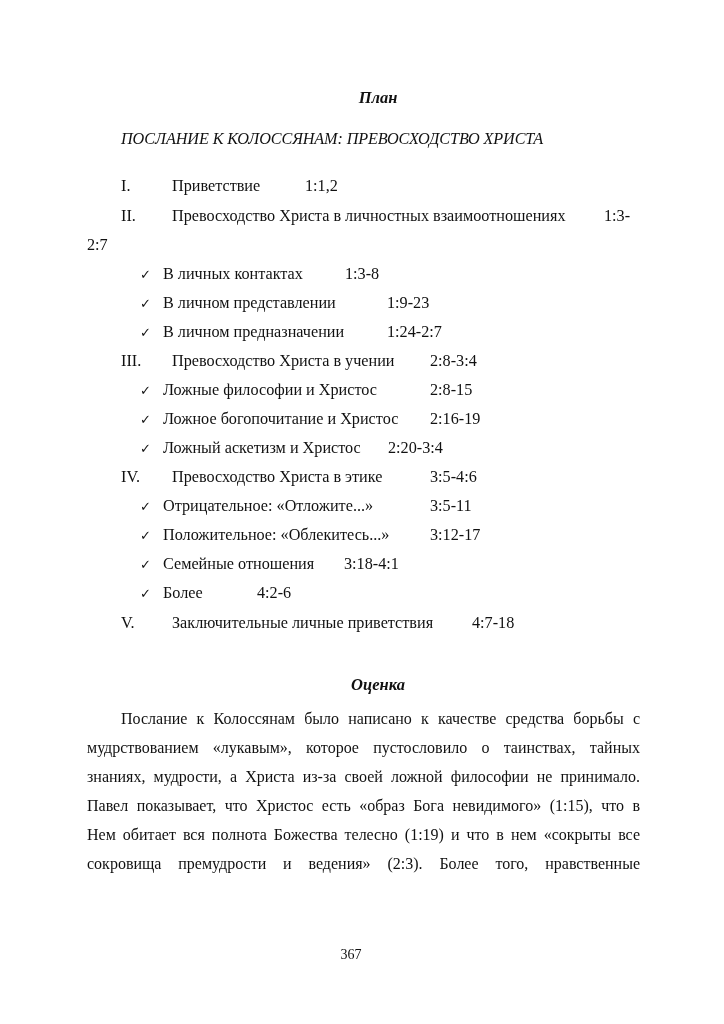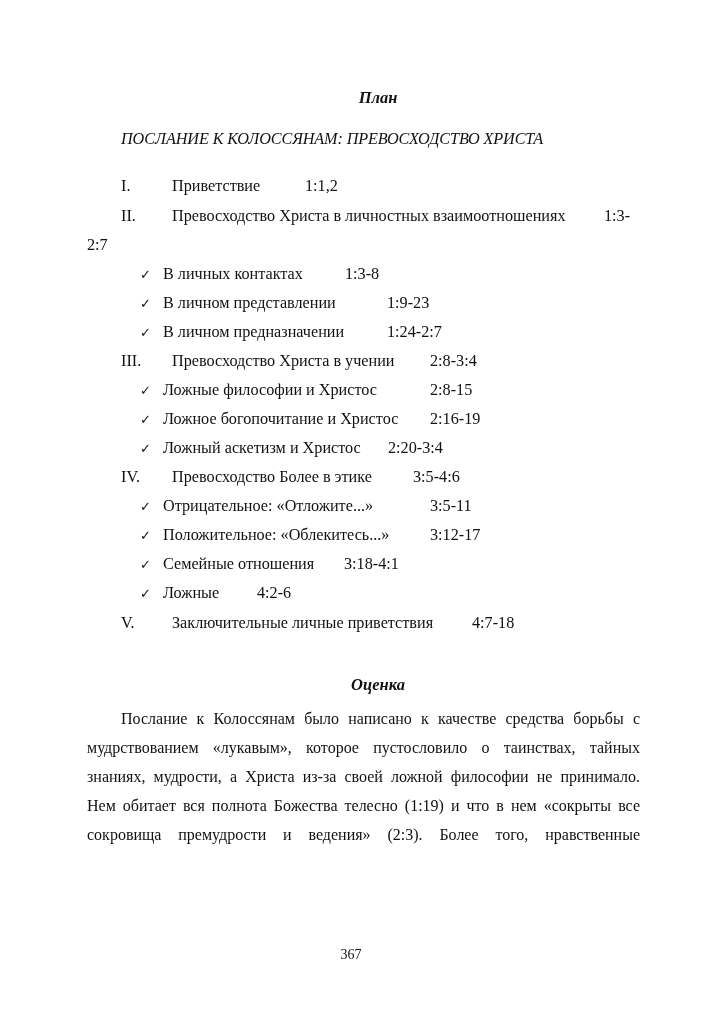--- a/index.html
+++ b/index.html
@@ -146,55 +146,56 @@
     <span class="ref" style="left:430px;">2:16-19</span>
   </div>
   <div class="row" style="top:438px; left:0; width:724px;">
     <span class="check">✓</span>
     <span class="subtxt">Ложный аскетизм и Христос</span>
     <span class="ref" style="left:388px;">2:20-3:4</span>
   </div>
 
   <div class="row" style="top:467px; left:0; width:724px;">
     <span class="num">IV.</span>
-    <span class="txt">Превосходство Более в этике</span>
-    <span class="ref" style="left:413px;">3:5-4:6</span>
+    <span class="txt">Превосходство Христа в этике</span>
+    <span class="ref" style="left:430px;">3:5-4:6</span>
   </div>
   <div class="row" style="top:496px; left:0; width:724px;">
     <span class="check">✓</span>
     <span class="subtxt">Отрицательное: «Отложите...»</span>
     <span class="ref" style="left:430px;">3:5-11</span>
   </div>
   <div class="row" style="top:525px; left:0; width:724px;">
     <span class="check">✓</span>
     <span class="subtxt">Положительное: «Облекитесь...»</span>
     <span class="ref" style="left:430px;">3:12-17</span>
   </div>
   <div class="row" style="top:554px; left:0; width:724px;">
     <span class="check">✓</span>
     <span class="subtxt">Семейные отношения</span>
     <span class="ref" style="left:344px;">3:18-4:1</span>
   </div>
   <div class="row" style="top:583px; left:0; width:724px;">
     <span class="check">✓</span>
-    <span class="subtxt">Ложные</span>
+    <span class="subtxt">Более</span>
     <span class="ref" style="left:257px;">4:2-6</span>
   </div>
 
   <div class="row" style="top:613px; left:0; width:724px;">
     <span class="num">V.</span>
     <span class="txt">Заключительные личные приветствия</span>
     <span class="ref" style="left:472px;">4:7-18</span>
   </div>
 
   <div class="heading" style="top:675px;">Оценка</div>
 
   <div class="body-para">
     <span class="body-line first" style="display: block; word-spacing: 4.55556px;">Послание к Колоссянам было написано к качестве средства борьбы с</span>
     <span class="body-line" style="display: block; word-spacing: 9.33333px;">мудрствованием «лукавым», которое пустословило о таинствах, тайных</span>
     <span class="body-line" style="display: block; word-spacing: 3.44444px;">знаниях, мудрости, а Христа из-за своей ложной философии не принимало.</span>
+    <span class="body-line" style="display: block; word-spacing: 3.8px;">Павел показывает, что Христос есть «образ Бога невидимого» (1:15), что в</span>
     <span class="body-line" style="display: block; word-spacing: 2.5px;">Нем обитает вся полнота Божества телесно (1:19) и что в нем «сокрыты все</span>
     <span class="body-line" style="display: block; word-spacing: 12.1429px;">сокровища премудрости и ведения» (2:3). Более того, нравственные</span>
   </div>
 
   <div class="page-number">367</div>
 
 </div>
 
 </body></html>

